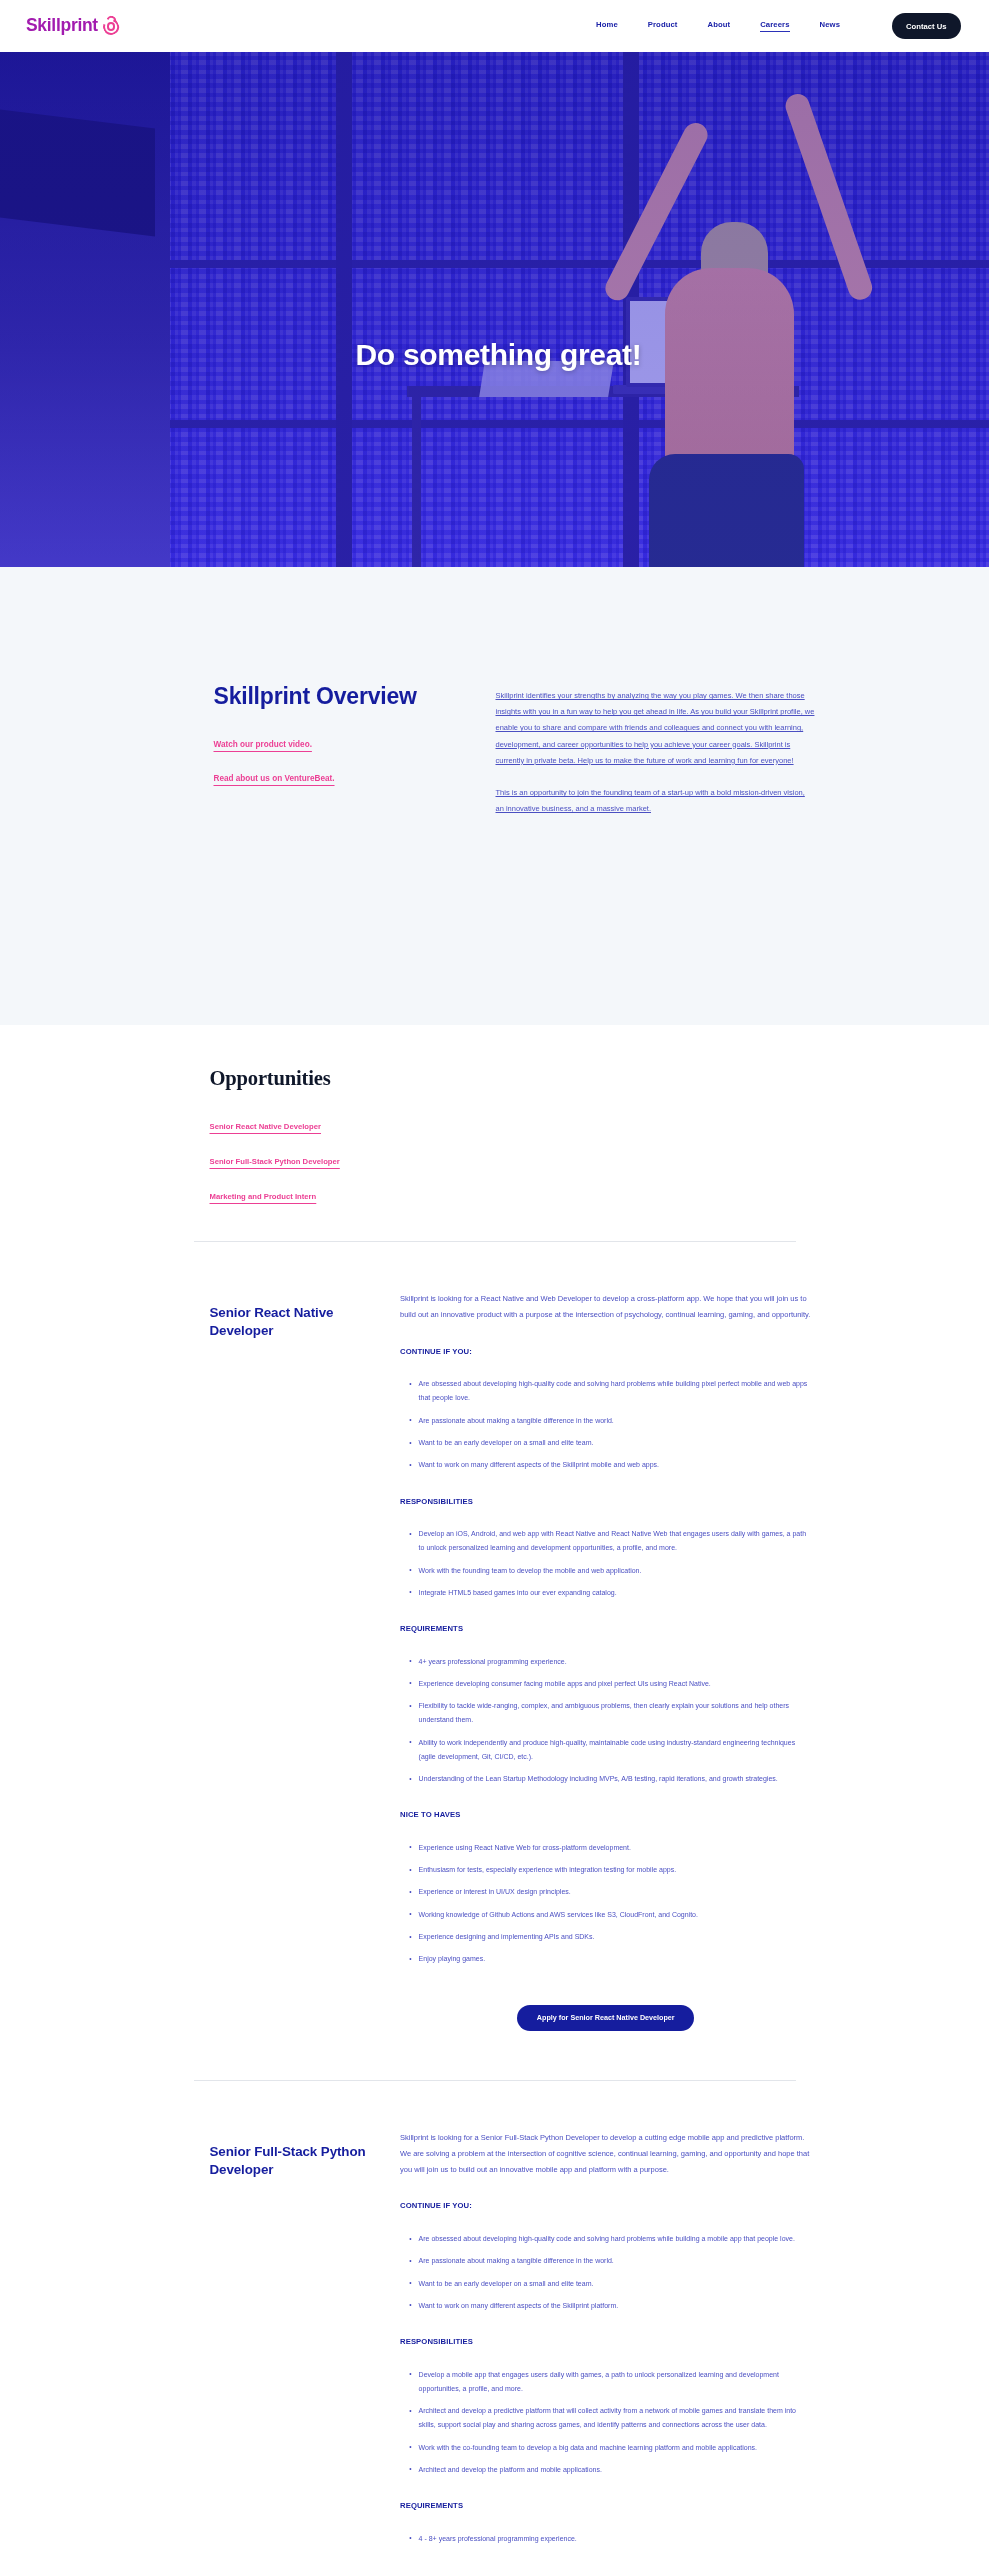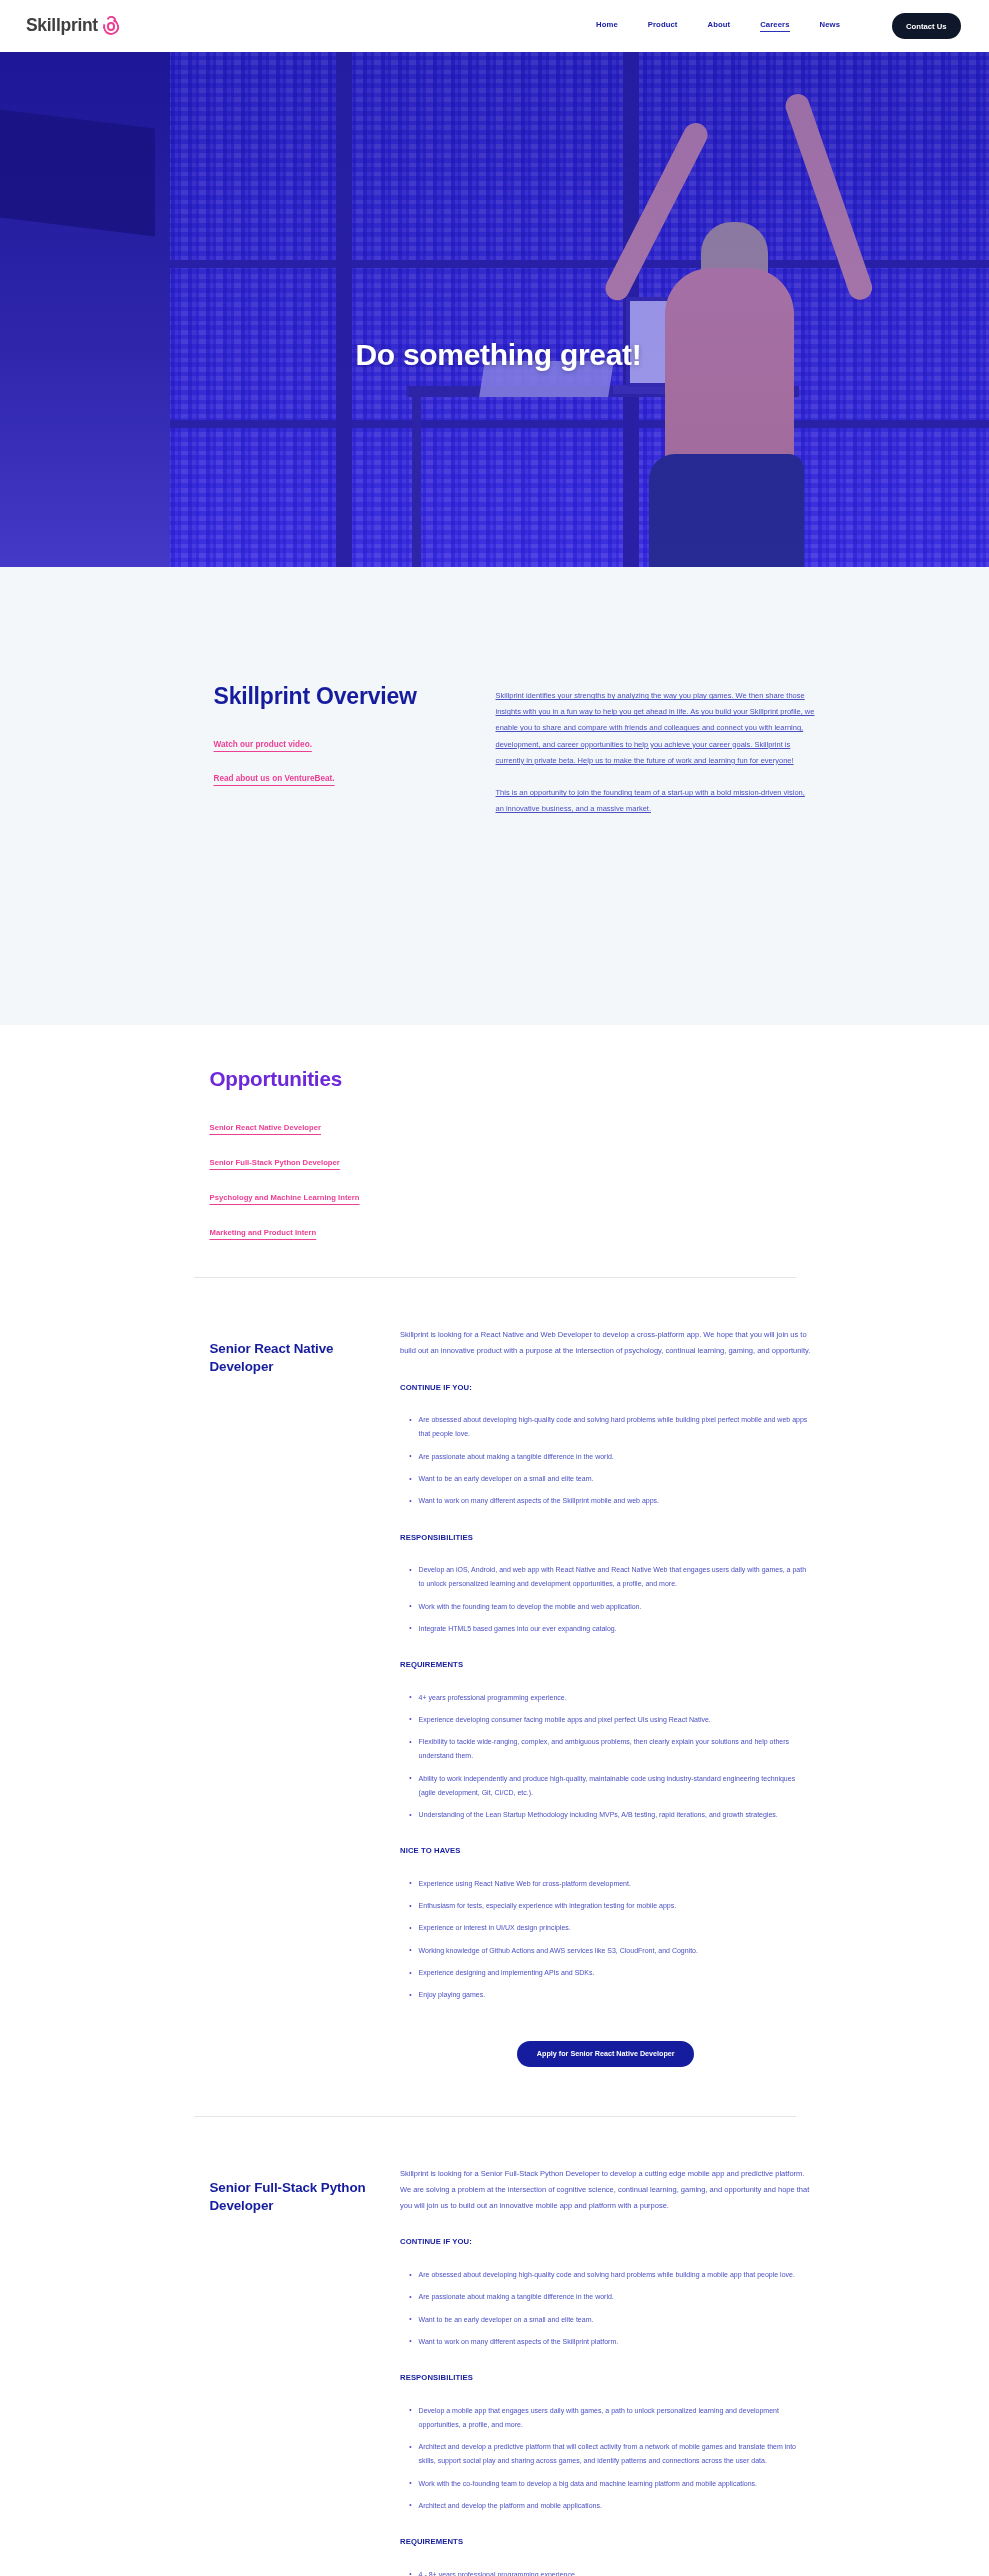--- a/index.html
+++ b/index.html
@@ -16,21 +16,21 @@
     background:#ffffff;
     display:flex;
     align-items:center;
     padding:0 28px 0 26px;
     position:relative;
   }
   .logo-wrap{display:flex;align-items:center;gap:3.1px;}
   .logo-word{
     font-size:17.5px;
     font-weight:bold;
-    color:#404040;
+    color:#a21caf;
     letter-spacing:-0.3px;
     line-height:1;
   }
   .logo-mark{position:relative;width:20.6px;height:20.6px;}
   .logo-mark .ring-out{
     position:absolute;left:2.1px;top:3.1px;width:15.5px;height:15.5px;
     border-radius:50%;border:2.1px solid #ec3f94;
     border-top-color:transparent;transform:rotate(-25deg);
   }
   .logo-mark .ring-in{
@@ -186,21 +186,21 @@
   .overview-p{
     font-size:7.5px;line-height:2.15;color:#4a4fc2;margin-bottom:16.5px;text-decoration:underline;
   }
 
   
   .opportunities{
     background:#ffffff;
     padding:42px 0 0 0;
   }
   .opps-inner{width:634px;margin:0 auto;padding-left:32px;}
-  .opps-title{font-size:20.6px;font-weight:bold;color:#6d28d9;letter-spacing:-0.2px;}
+  .opps-title{font-size:20.6px;font-weight:bold;color:#0f172a;letter-spacing:-0.2px;font-family:Liberation Serif, serif;}
   .opps-list{margin-top:32px;}
   .opps-link{
     display:inline-block;font-size:7.7px;font-weight:bold;color:#ec3f94;
     text-decoration:underline;text-underline-offset:3.6px;text-decoration-thickness:1px;
     margin-bottom:26px;cursor:pointer;
   }
   .opps-link-row{display:block;}
   .rule{
     width:602px;margin:14.4px auto 0 auto;height:0.5px;background:#e2e5ea;
   }
@@ -297,21 +297,20 @@
     </div>
   </div>
 </section>
 
 <section class="opportunities">
   <div class="opps-inner">
     <h2 class="opps-title">Opportunities</h2>
     <div class="opps-list">
       <span class="opps-link-row"><a class="opps-link">Senior React Native Developer</a></span>
       <span class="opps-link-row"><a class="opps-link">Senior Full-Stack Python Developer</a></span>
-      <span class="opps-link-row"><a class="opps-link">Psychology and Machine Learning Intern</a></span>
       <span class="opps-link-row"><a class="opps-link">Marketing and Product Intern</a></span>
     </div>
   </div>
   <div class="rule"></div>
 </section>
 
 <div id="jobs-root">
     <section class="job">
       <div class="job-left">
         <h3 class="job-title">Senior React Native Developer</h3>

